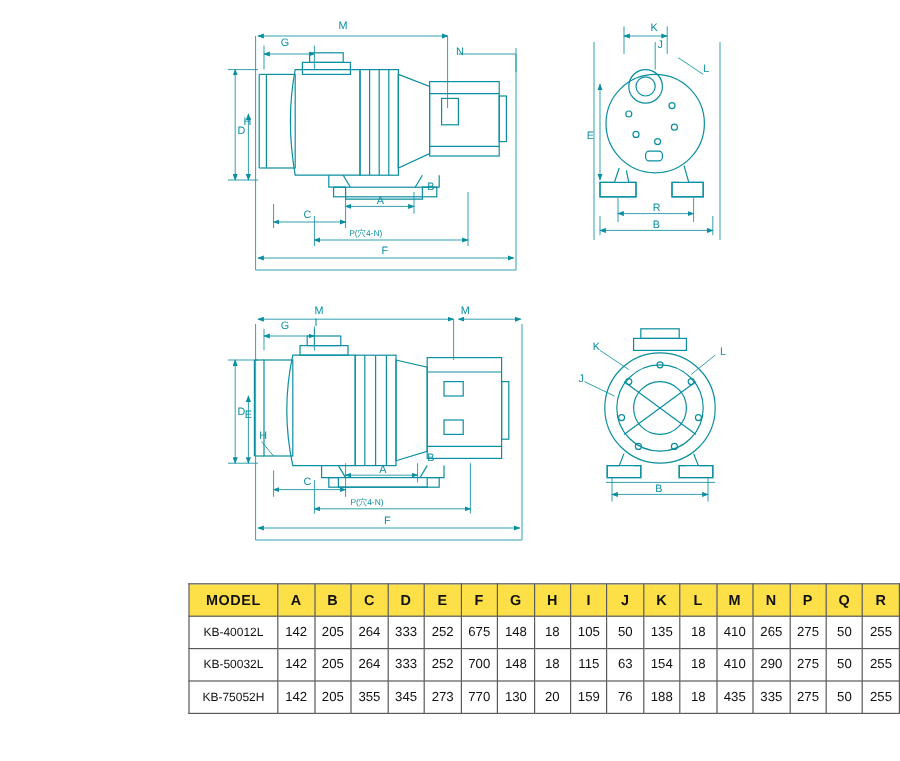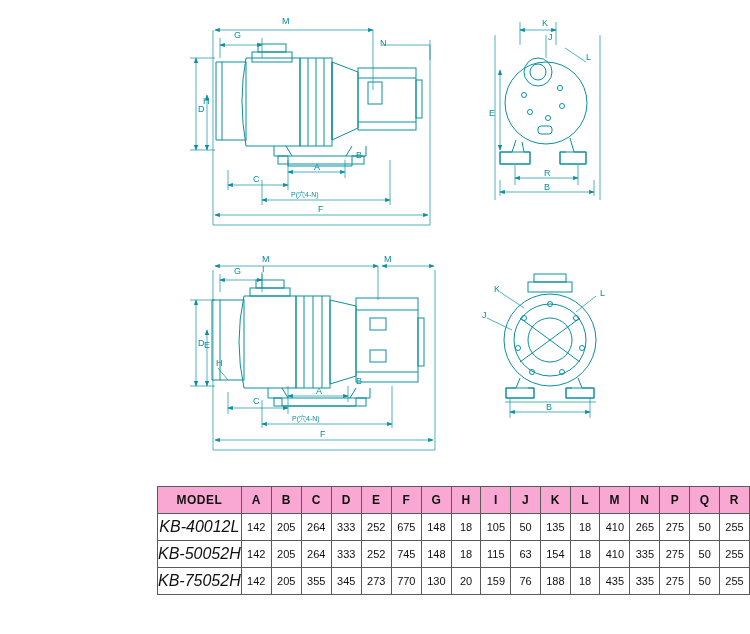--- a/index.html
+++ b/index.html
@@ -24,27 +24,27 @@
   }
   .spec-table th,.spec-table td{
     border:1px solid #5a5a5a;
     text-align:center;
     padding:0;
     height:26px;
     font-weight:normal;
     white-space:nowrap;
   }
   .spec-table thead th{
-    background:#f9a8d4;
+    background:#fde047;
     font-weight:bold;
     font-size:12px;
     letter-spacing:.5px;
   }
   .spec-table thead th.model-h{width:74px;}
-  .spec-table td.model-c{width:74px;font-size:16px;font-style:italic;}
+  .spec-table td.model-c{width:74px;font-size:10px;}
   .spec-table th.dim-h,.spec-table td.dim-c{width:30px;}
   .spec-table tbody tr td{background:#ffffff;}
 
   
 </style>
 </head>
 <body>
 
 <div class="stage">
 
@@ -348,35 +348,35 @@
         <td class="dim-c">50</td>
         <td class="dim-c">135</td>
         <td class="dim-c">18</td>
         <td class="dim-c">410</td>
         <td class="dim-c">265</td>
         <td class="dim-c">275</td>
         <td class="dim-c">50</td>
         <td class="dim-c">255</td>
       </tr>
       <tr>
-        <td class="model-c">KB-50052H</td>
+        <td class="model-c">KB-50032L</td>
         <td class="dim-c">142</td>
         <td class="dim-c">205</td>
         <td class="dim-c">264</td>
         <td class="dim-c">333</td>
         <td class="dim-c">252</td>
-        <td class="dim-c">745</td>
+        <td class="dim-c">700</td>
         <td class="dim-c">148</td>
         <td class="dim-c">18</td>
         <td class="dim-c">115</td>
         <td class="dim-c">63</td>
         <td class="dim-c">154</td>
         <td class="dim-c">18</td>
         <td class="dim-c">410</td>
-        <td class="dim-c">335</td>
+        <td class="dim-c">290</td>
         <td class="dim-c">275</td>
         <td class="dim-c">50</td>
         <td class="dim-c">255</td>
       </tr>
       <tr>
         <td class="model-c">KB-75052H</td>
         <td class="dim-c">142</td>
         <td class="dim-c">205</td>
         <td class="dim-c">355</td>
         <td class="dim-c">345</td>

